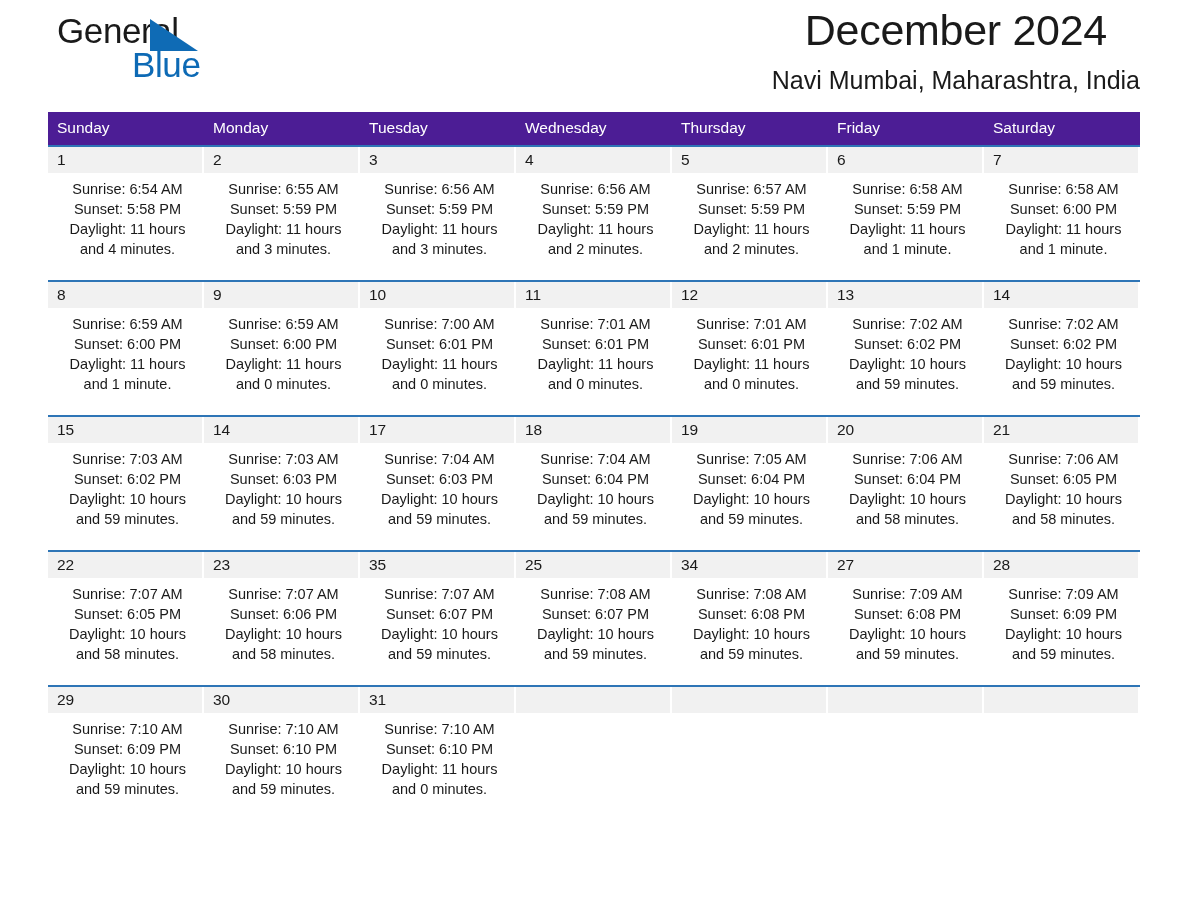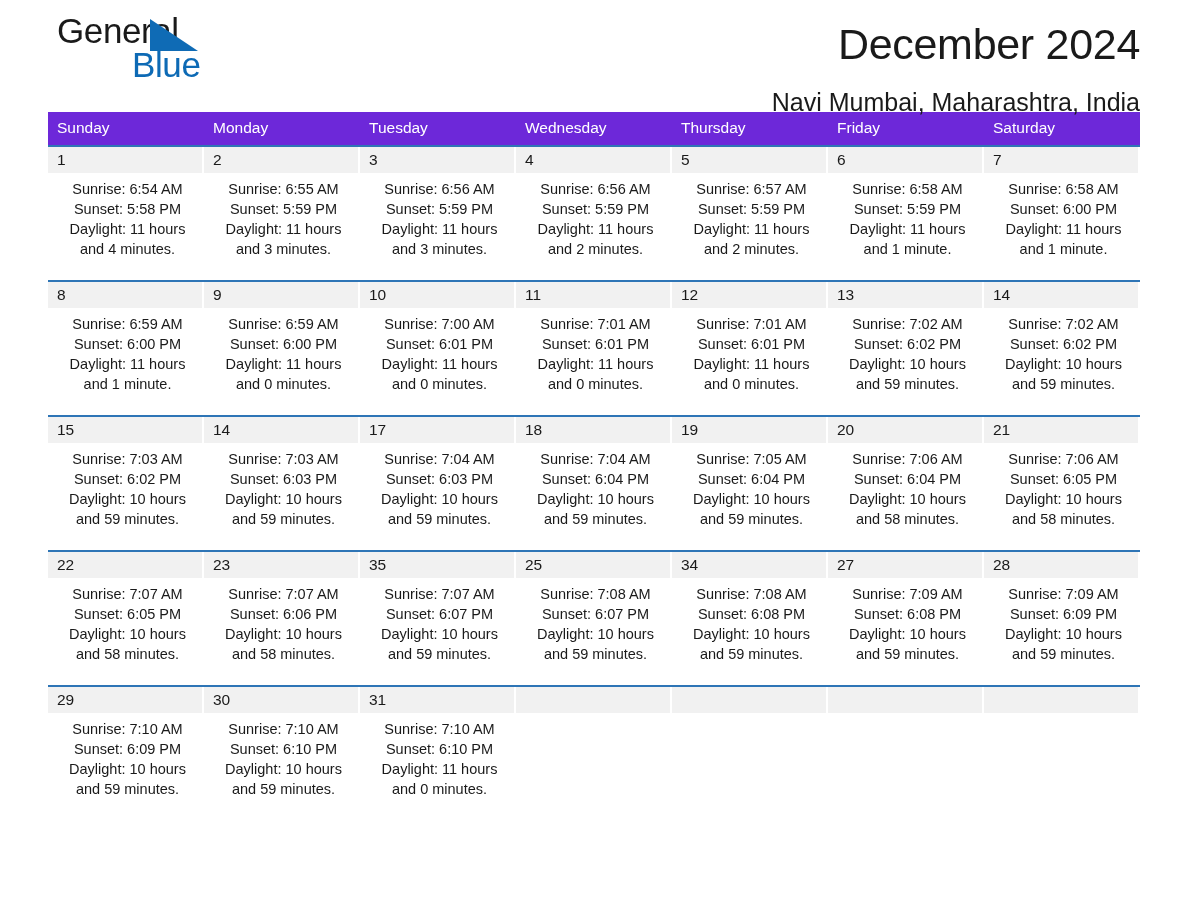--- a/index.html
+++ b/index.html
@@ -59,50 +59,50 @@
     left: 71px;
     top: 34px;
     font-size: 35px;
     color: #0d6ab5;
     line-height: 42px;
     letter-spacing: -0.4px;
     font-weight: 400;
     margin-left: 13px;
   }
   .title-block {
-    text-align: right;
-    padding-top: 16px;
+    text-align: center;
+    padding-top: 2px;
   }
   .cal-title {
     font-size: 43px;
     color: #1a1a1a;
     line-height: 56px;
     font-weight: 400;
     letter-spacing: -0.3px;
     white-space: nowrap;
   }
   .cal-subtitle {
     font-size: 25px;
     color: #1a1a1a;
     line-height: 32px;
     font-weight: 400;
-    margin-top: 14px;
+    margin-top: 6px;
     white-space: nowrap;
   }
 
   
   .calendar {
     width: 1092px;
     border-collapse: collapse;
     table-layout: fixed;
   }
   .calendar col { width: 156px; }
 
   .dow-row th {
-    background: #6d28d9;
+    background: #4c1d95;
     color: #ffffff;
     font-size: 15.5px;
     font-weight: 400;
     text-align: left;
     padding: 7px 0 8px 9px;
     height: 18px;
     vertical-align: middle;
     border: none;
   }
 

